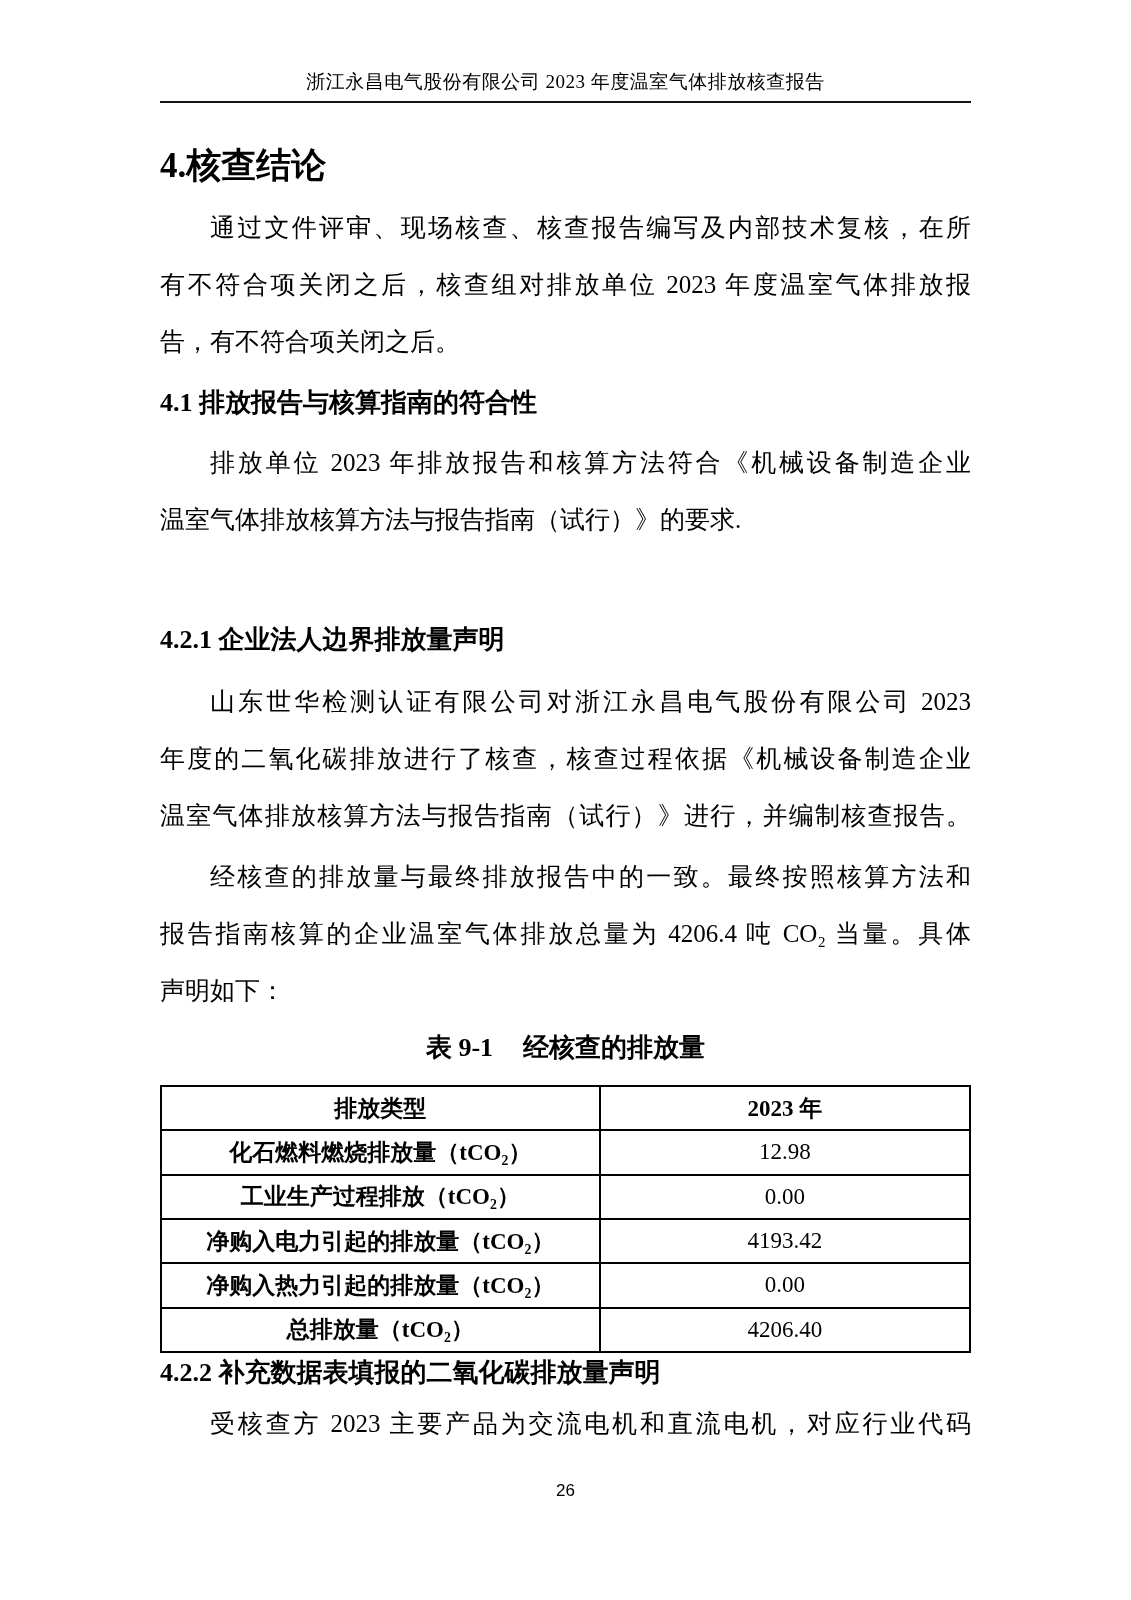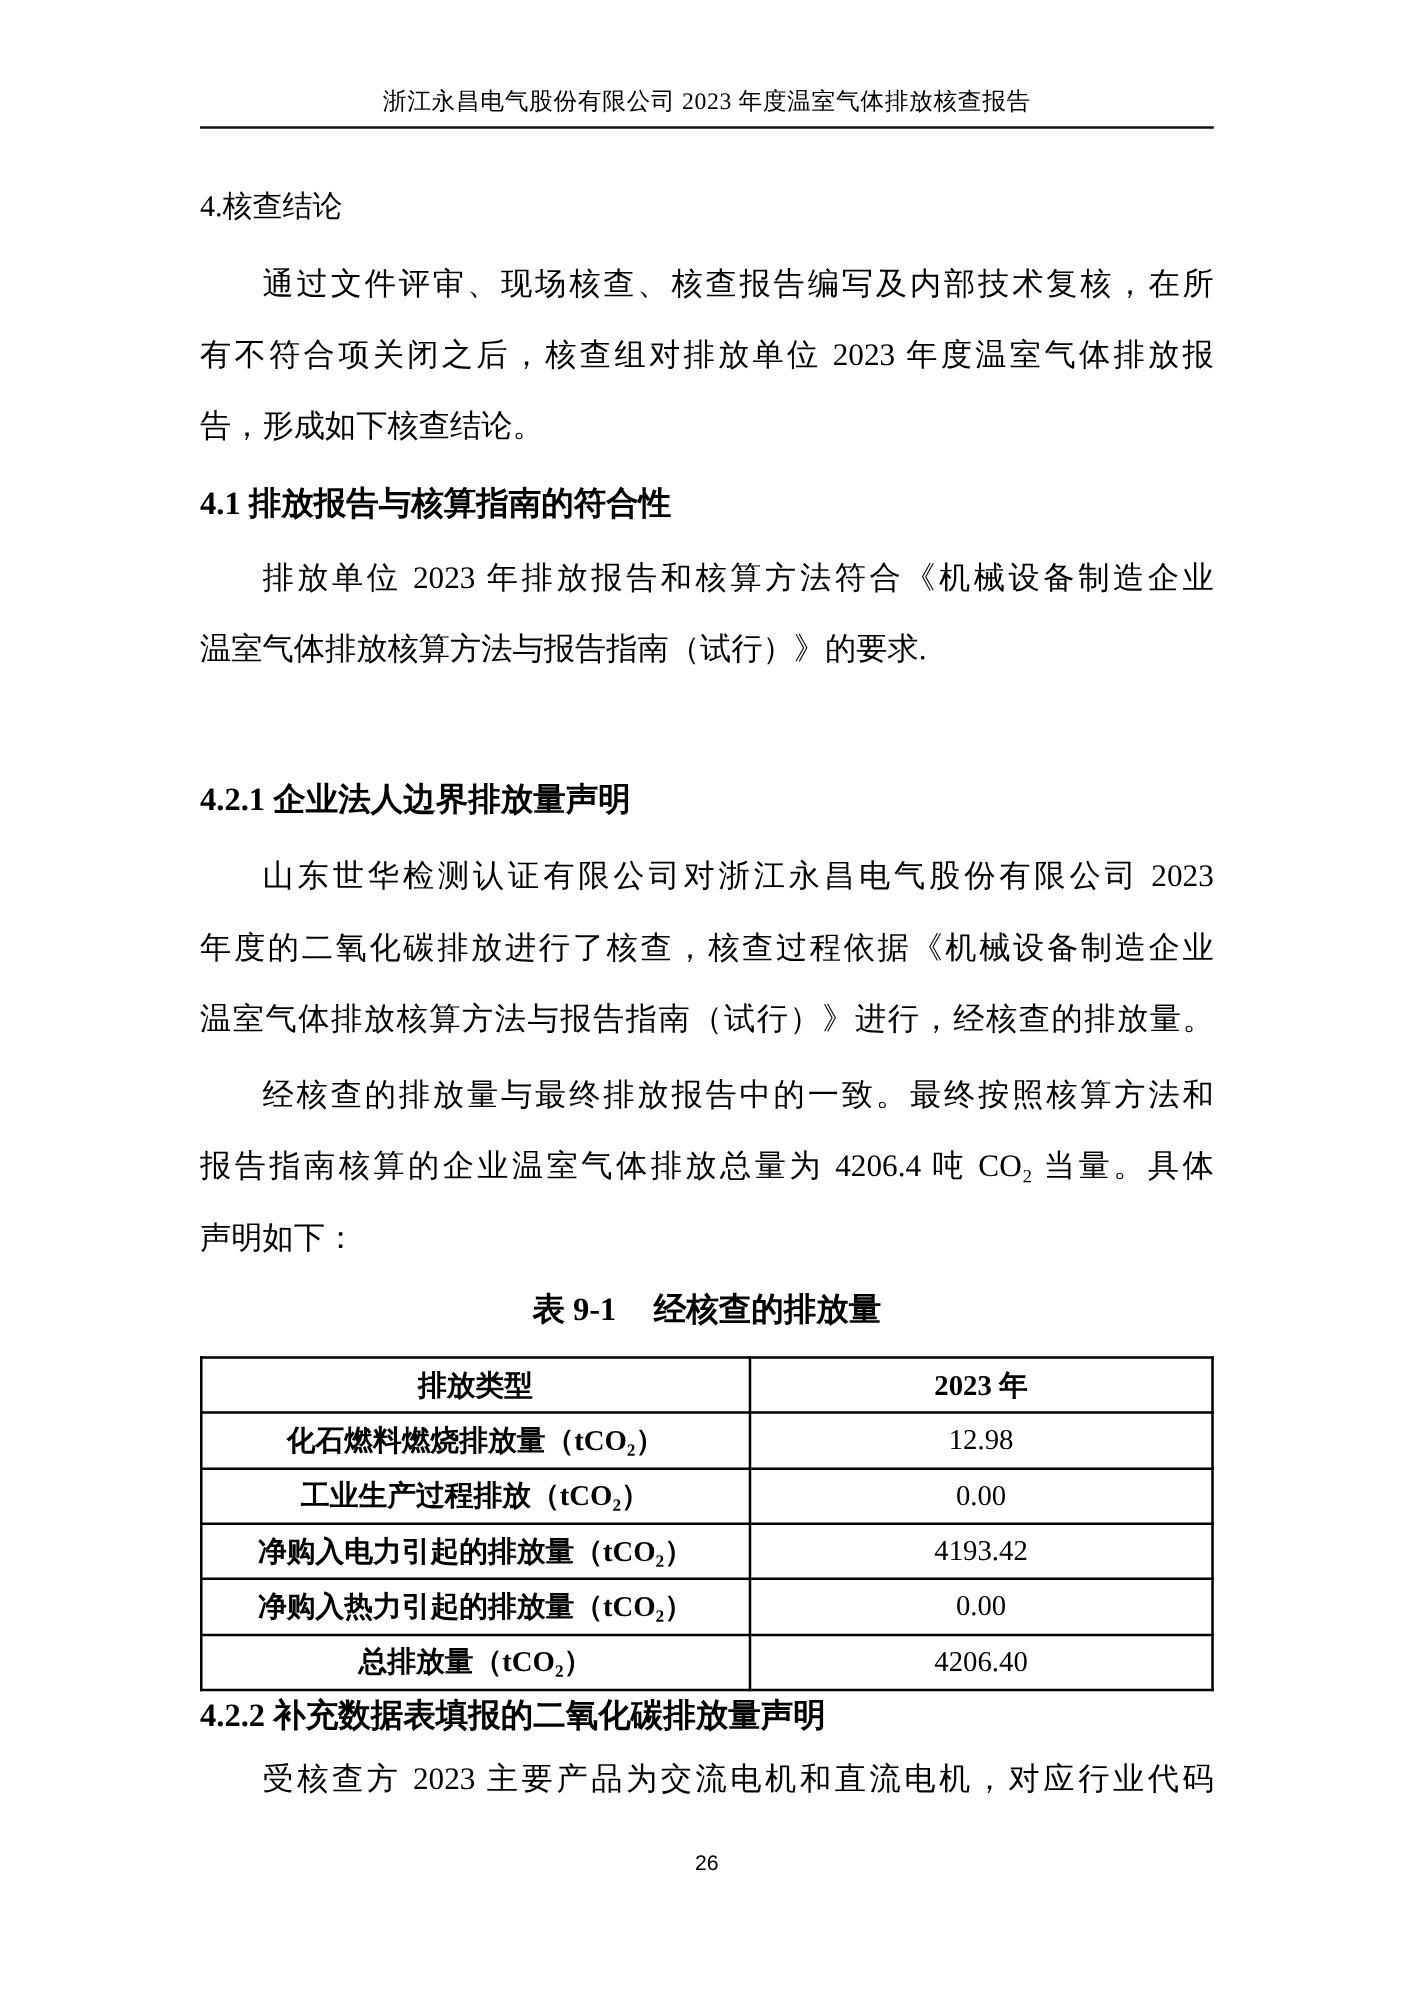--- a/index.html
+++ b/index.html
@@ -17,21 +17,21 @@
   .doc-header {
     top: 70px;
     text-align: center;
     font-size: 19px;
     line-height: 24px;
     padding-bottom: 7px;
     border-bottom: 2px solid #141414;
     letter-spacing: 0.5px;
   }
 
-  .h-main { font-weight: normal; font-size: 24px; line-height: 36px; }
+  .h-main { font-weight: bold; font-size: 35px; line-height: 36px; }
   .h-sub  { font-weight: bold; font-size: 26px; line-height: 36px; }
 
   .para .line {
     height: 57px;
     line-height: 57px;
     font-size: 25px;
     overflow: hidden;
     white-space: normal;
   }
   .line.just { text-align: justify; text-align-last: justify; }
@@ -83,37 +83,37 @@
 
 <div class="page">
 
   <div class="block doc-header">浙江永昌电气股份有限公司 2023 年度温室气体排放核查报告</div>
 
   <div class="block h-main" style="top:148px;">4.核查结论</div>
 
   <div class="block para" style="top:199px;">
     <div class="line just indent">通过文件评审、现场核查、核查报告编写及内部技术复核，在所</div>
     <div class="line just">有不符合项关闭之后，核查组对排放单位 2023 年度温室气体排放报</div>
-    <div class="line">告，形成如下核查结论。</div>
+    <div class="line">告，有不符合项关闭之后。</div>
   </div>
 
   <div class="block h-sub" style="top:385px;">4.1 排放报告与核算指南的符合性</div>
 
   <div class="block para" style="top:434px;">
     <div class="line just indent">排放单位 2023 年排放报告和核算方法符合《机械设备制造企业</div>
     <div class="line">温室气体排放核算方法与报告指南（试行）》的要求.</div>
   </div>
 
 
   <div class="block h-sub" style="top:622px;">4.2.1 企业法人边界排放量声明</div>
 
   <div class="block para" style="top:673px;">
     <div class="line just indent">山东世华检测认证有限公司对浙江永昌电气股份有限公司 2023</div>
     <div class="line just">年度的二氧化碳排放进行了核查，核查过程依据《机械设备制造企业</div>
-    <div class="line just">温室气体排放核算方法与报告指南（试行）》进行，经核查的排放量。</div>
+    <div class="line just">温室气体排放核算方法与报告指南（试行）》进行，并编制核查报告。</div>
   </div>
 
   <div class="block para" style="top:848px;">
     <div class="line just indent">经核查的排放量与最终排放报告中的一致。最终按照核算方法和</div>
     <div class="line just">报告指南核算的企业温室气体排放总量为 4206.4 吨 CO₂ 当量。具体</div>
     <div class="line">声明如下：</div>
   </div>
 
   <div class="block tbl-caption">
     <span class="cap-label">表 9-1</span><span>经核查的排放量</span>

